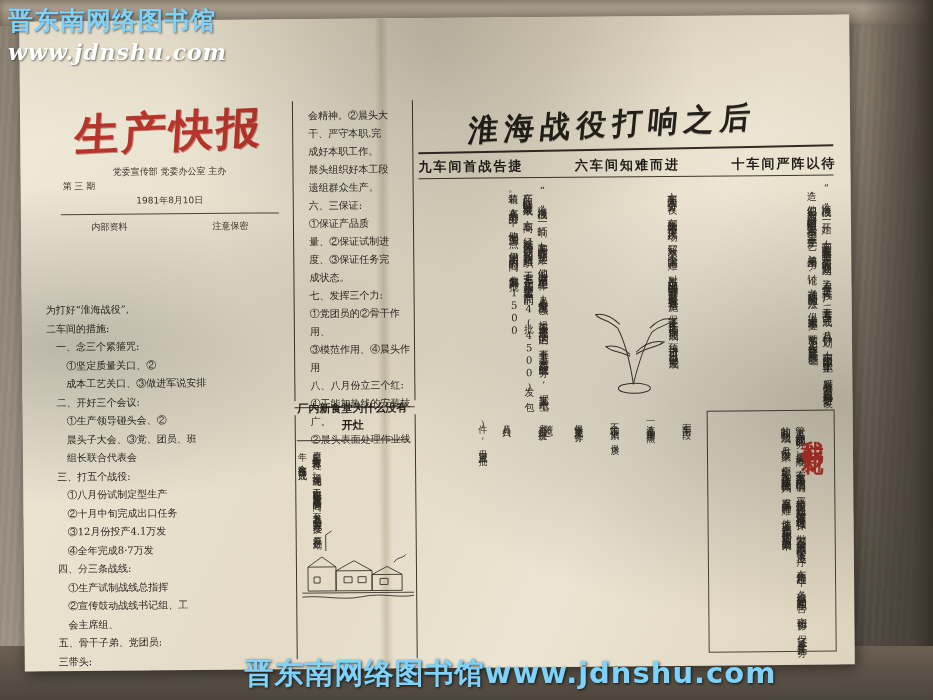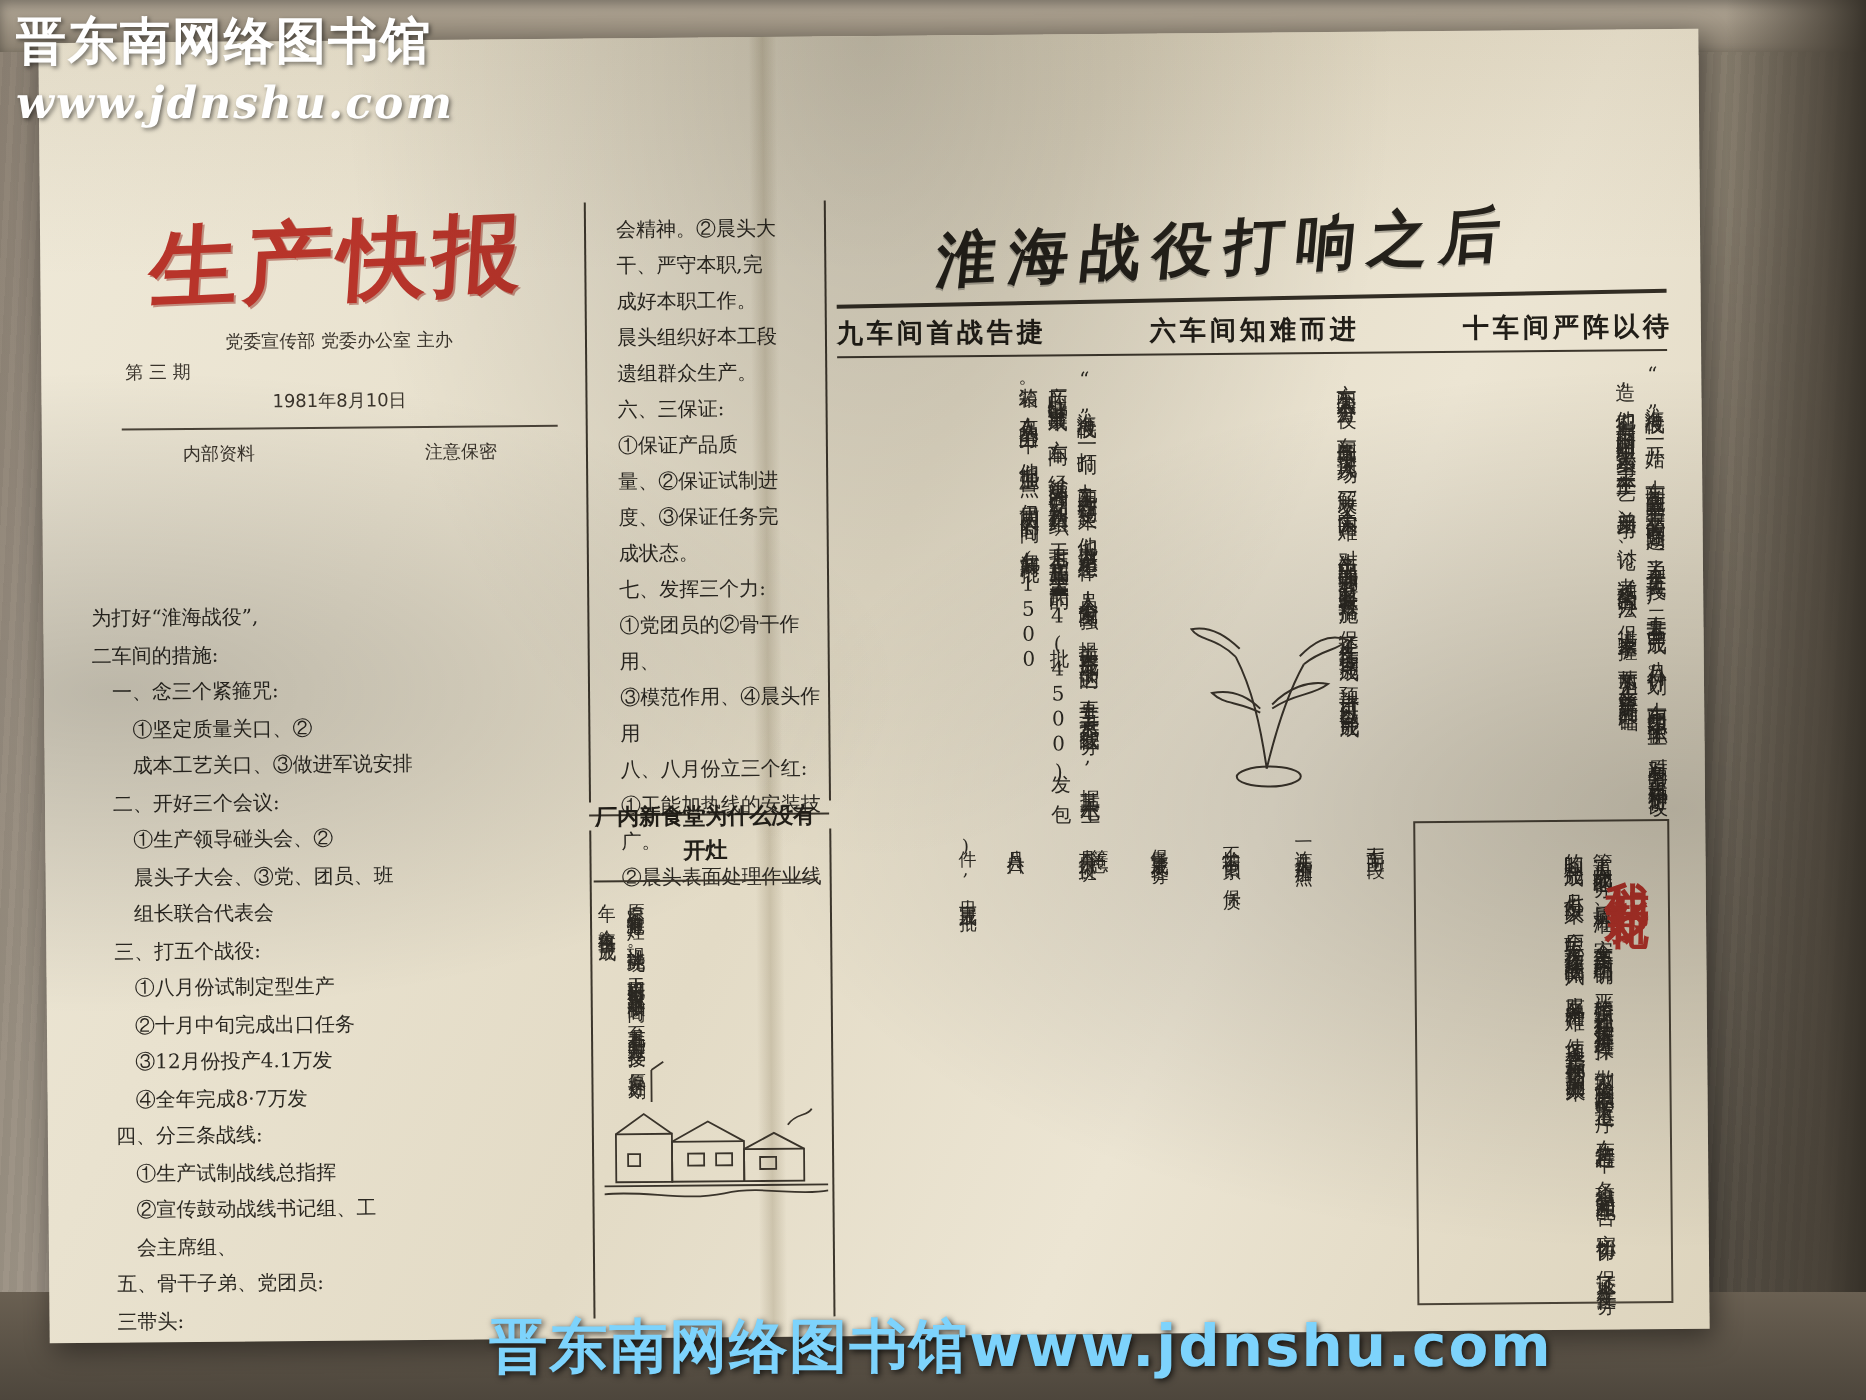--- a/index.html
+++ b/index.html
@@ -113,21 +113,21 @@
     color:#b8342a;font-size:22px;font-weight:700;letter-spacing:4px;
     font-family:"DejaVu Serif","Liberation Serif",serif;
     transform:rotate(1deg);
   }
   .rbox{position:absolute;right:18px;top:395px;width:126px;height:240px;border:1px solid #4a4337;}
   
   .wm-top{
     position:absolute;left:8px;top:4px;z-index:40;
     font-family:"DejaVu Sans","Liberation Sans",sans-serif;
   }
-  .wm-top .cn{color:#ffffff;font-size:25px;font-weight:700;letter-spacing:1px;
+  .wm-top .cn{color:#7dd3fc;font-size:25px;font-weight:700;letter-spacing:1px;
     text-shadow:1px 1px 2px rgba(0,0,0,.5);}
   .wm-top .url{color:#ffffff;font-size:22px;font-weight:700;letter-spacing:1px;
     font-family:"DejaVu Serif","Liberation Serif",serif;font-style:italic;
     text-shadow:1px 1px 2px rgba(0,0,0,.5);margin-top:2px;}
   .wm-bottom{
     position:absolute;left:0;bottom:6px;width:933px;text-align:center;z-index:40;
     color:#7dd3fc;font-size:29px;font-weight:700;letter-spacing:1px;
     font-family:"DejaVu Sans","Liberation Sans",sans-serif;
     text-shadow:1px 1px 3px rgba(0,0,0,.75);
     white-space:nowrap;

